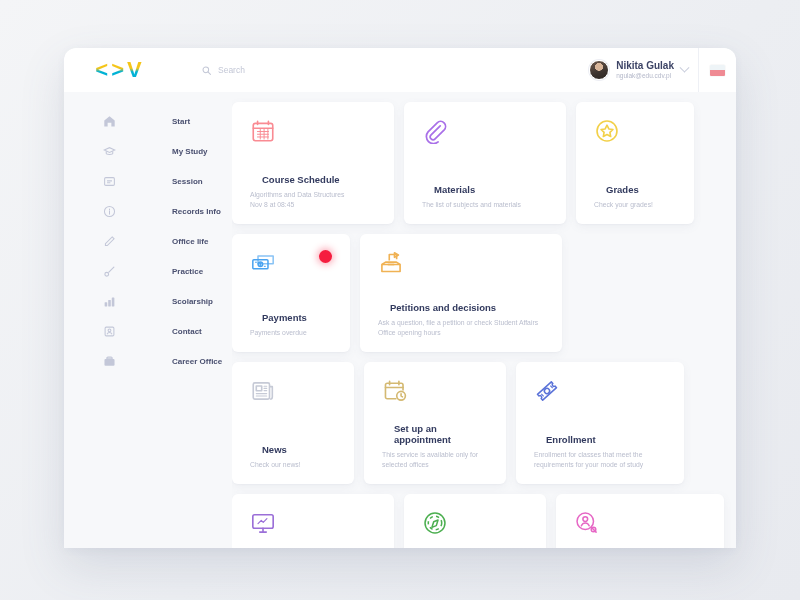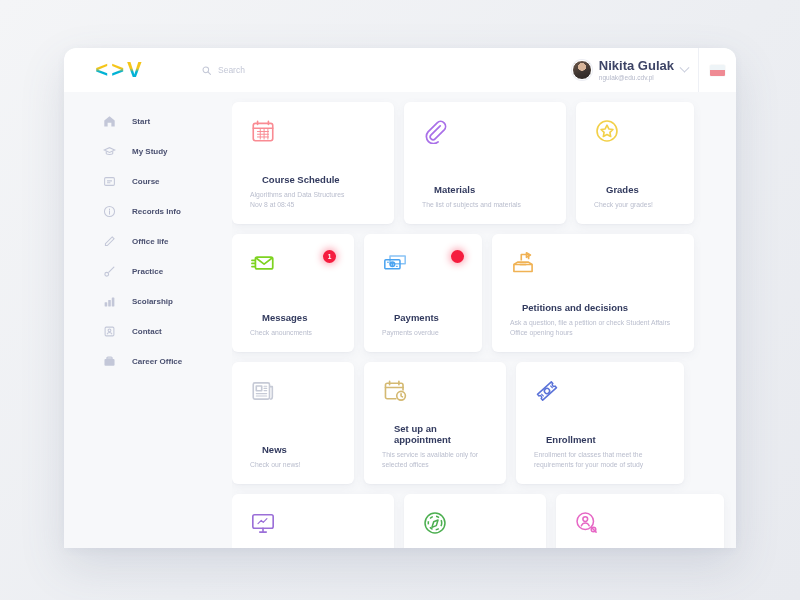--- a/index.html
+++ b/index.html
@@ -48,42 +48,42 @@
     display: flex; align-items: center; gap: 7px; padding: 0 10px 0 4px;
   }
   #avatar {
     width: 20px; height: 20px; border-radius: 50%;
     background: radial-gradient(circle at 50% 32%, #d8b59a 0 26%, transparent 27%),
                 linear-gradient(160deg, #6f5a4d 0%, #3d3430 60%, #2b2522 100%);
     border: 1.5px solid #ffffff; box-shadow: 0 0 0 1px #eceef4;
     flex: 0 0 20px;
   }
   #user-text { line-height: 1.25; }
-  #user-name { font-size: 13px; font-weight: 700; color: #3d4466; white-space: nowrap; }
+  #user-name { font-size: 10px; font-weight: 700; color: #3d4466; white-space: nowrap; }
   #user-email { font-size: 6.5px; color: #b4b8c9; white-space: nowrap; }
   .chev { width: 7px; height: 7px; border-right: 1.2px solid #c8ccdb; border-bottom: 1.2px solid #c8ccdb;
           transform: rotate(45deg) translate(-2px,-2px); }
   #lang-button {
     width: 38px; display: flex; align-items: center; justify-content: center;
     border-left: 1px solid #eef0f5;
   }
   #flag { width: 15px; height: 11px; border-radius: 1px; overflow: hidden;
           box-shadow: 0 0 0 0.5px rgba(0,0,0,0.05); }
   #flag .top { height: 50%; background: #eef4f7; }
   #flag .bot { height: 50%; background: #ef8a93; }
   
   #body { flex: 1; display: flex; min-height: 0; }
   #sidebar { width: 168px; flex: 0 0 168px; padding-top: 14px; }
   .nav-item {
     display: flex; align-items: center; gap: 16px;
     height: 30px; padding-left: 39px; cursor: pointer;
   }
   .nav-icon { width: 13px; height: 13px; flex: 0 0 13px; color: #c3c7d8; display: block; }
   .nav-icon svg { width: 13px; height: 13px; display: block; }
-  .nav-label { font-size: 8px; font-weight: 700; color: #4a5070; white-space: nowrap; }
+  .nav-label { font-size: 8px; font-weight: 700; color: #4a5070; white-space: nowrap; margin-left: 40px; }
   
   #content { flex: 1; padding: 10px 8px 0 0; overflow: hidden; }
   .card-row { display: flex; gap: 10px; margin-bottom: 10px; }
   .card {
     background: #ffffff; border-radius: 6px;
     box-shadow: 0 3px 10px rgba(100,110,140,0.07), 0 1px 2px rgba(100,110,140,0.04);
     padding: 16px 18px 14px 18px;
     display: flex; flex-direction: column;
     position: relative; cursor: pointer;
   }
@@ -169,21 +169,21 @@
         <span class="nav-label">My Study</span>
       </div>
 
       <div class="nav-item">
         <span class="nav-icon">
           <svg viewBox="0 0 16 16" fill="none" stroke="#c3c7d8" stroke-width="1.3">
               <rect x="2" y="3.2" width="12" height="9.6" rx="1.4"></rect>
               <path d="M5 7.2h6M5 9.6h4"></path>
             </svg>
         </span>
-        <span class="nav-label">Course</span>
+        <span class="nav-label">Session</span>
       </div>
 
       <div class="nav-item">
         <span class="nav-icon">
           <svg viewBox="0 0 16 16" fill="none" stroke="#c3c7d8" stroke-width="1.3">
               <circle cx="8" cy="8" r="6.2"></circle>
               <path d="M8 7.2v4M8 4.9v.6" stroke-linecap="round"></path>
             </svg>
         </span>
         <span class="nav-label">Records Info</span>
@@ -279,33 +279,20 @@
             </svg>
           </div>
           <div class="card-spacer"></div>
           <div class="card-title">Grades</div>
           <div class="card-sub">Check your grades!</div>
         </div>
       </div>
 
       <div class="card-row r2">
 
-        <div class="card" style="width:122px">
-          <div class="card-icon">
-            <svg width="26" height="26" viewBox="0 0 24 24" fill="none" stroke="#7ed321" stroke-width="1.6" stroke-linecap="round" stroke-linejoin="round">
-              <rect x="5" y="6.5" width="16" height="11" rx="1.6"></rect>
-              <path d="m5.6 7.4 7.4 5.6 7.4-5.6"></path>
-              <path d="M1.8 9.5h3M1.8 12.4h2.4M1.8 15.3h3"></path>
-            </svg>
-          </div>
-          <div class="badge">1</div>
-          <div class="card-spacer"></div>
-          <div class="card-title">Messages</div>
-          <div class="card-sub">Check anouncments</div>
-        </div>
 
         <div class="card" style="width:118px">
           <div class="card-icon">
             <svg width="26" height="26" viewBox="0 0 24 24" fill="none" stroke="#4aa3f0" stroke-width="1.4" stroke-linejoin="round">
               <path d="M7.4 5.6h14v7.2h-14z" opacity="0.65"></path>
               <rect x="2.6" y="9" width="14" height="8.4" rx="1"></rect>
               <circle cx="9.6" cy="13.2" r="2.1"></circle>
               <path d="M9.6 11.9v2.6M8.9 12.3h1.4M8.9 14h1.4" stroke-width="0.9" stroke-linecap="round"></path>
               <path d="M5 11.3h1M13.2 15.1h1" stroke-width="0.9" stroke-linecap="round"></path>
             </svg>

